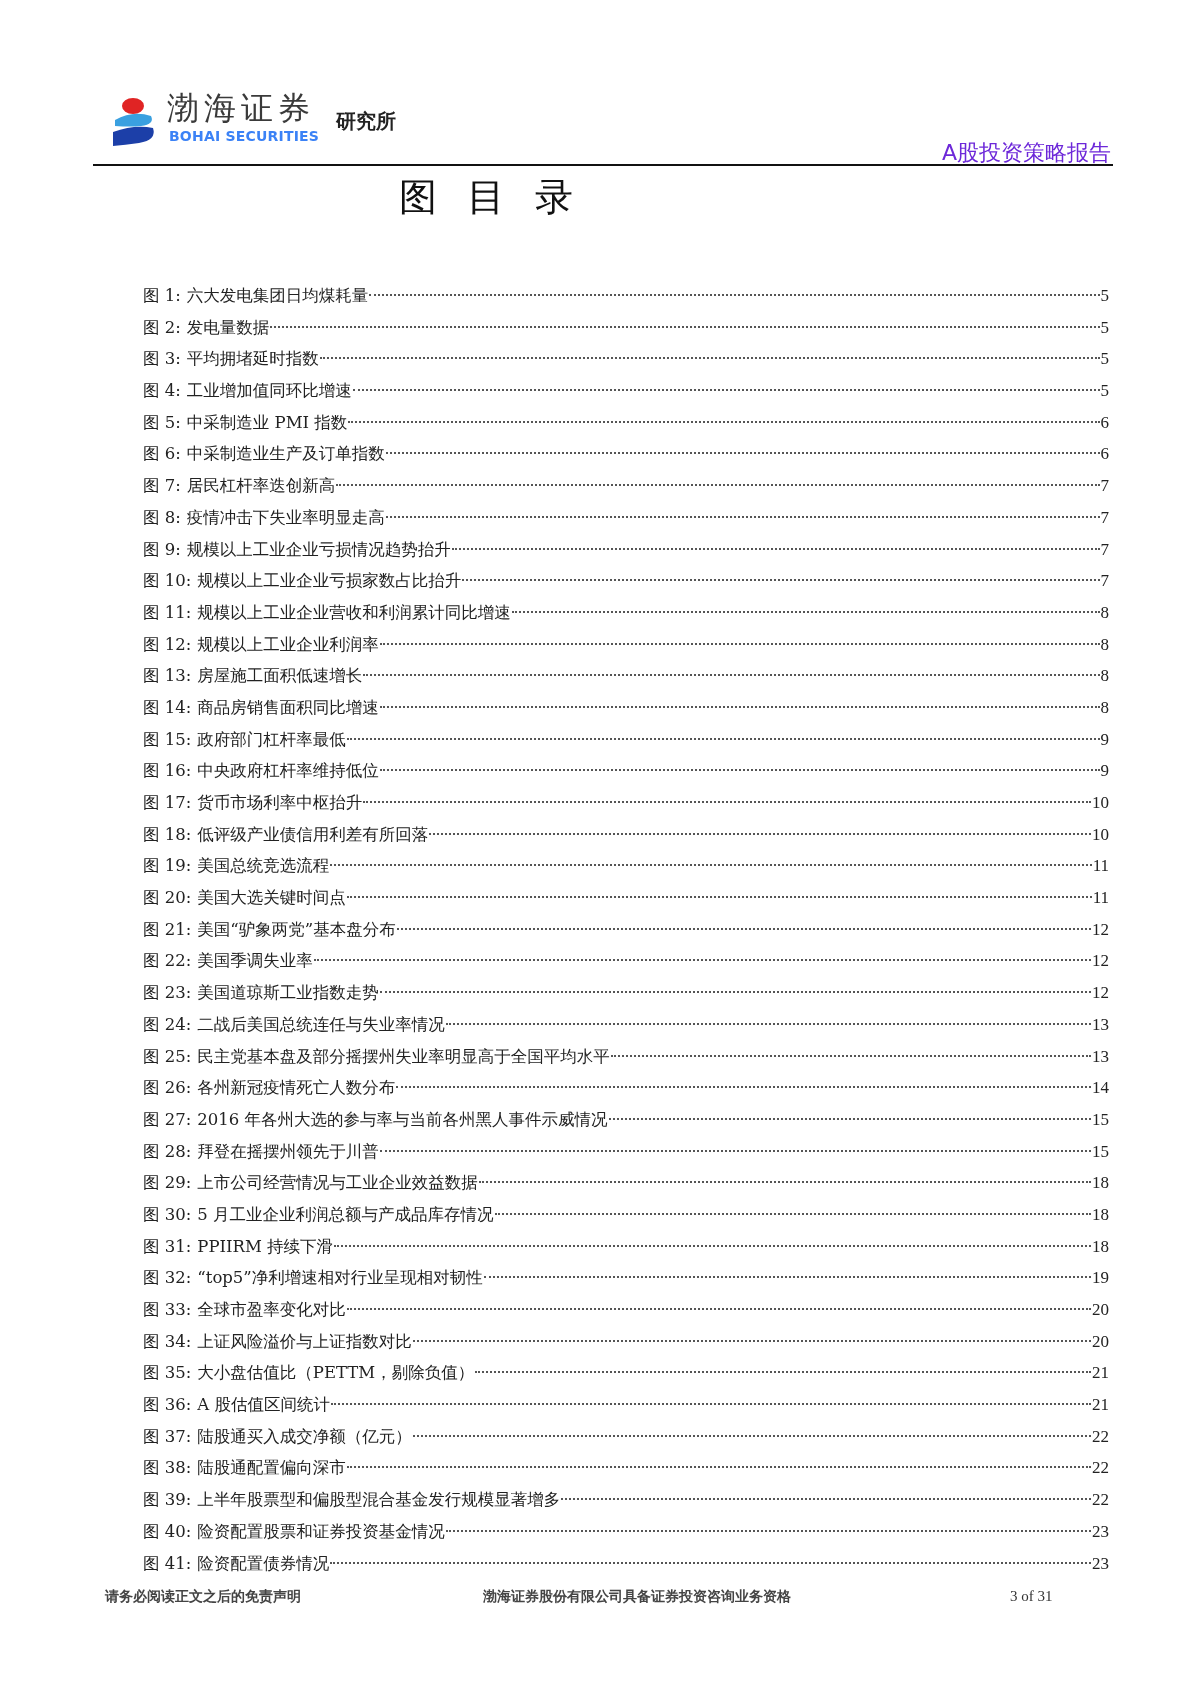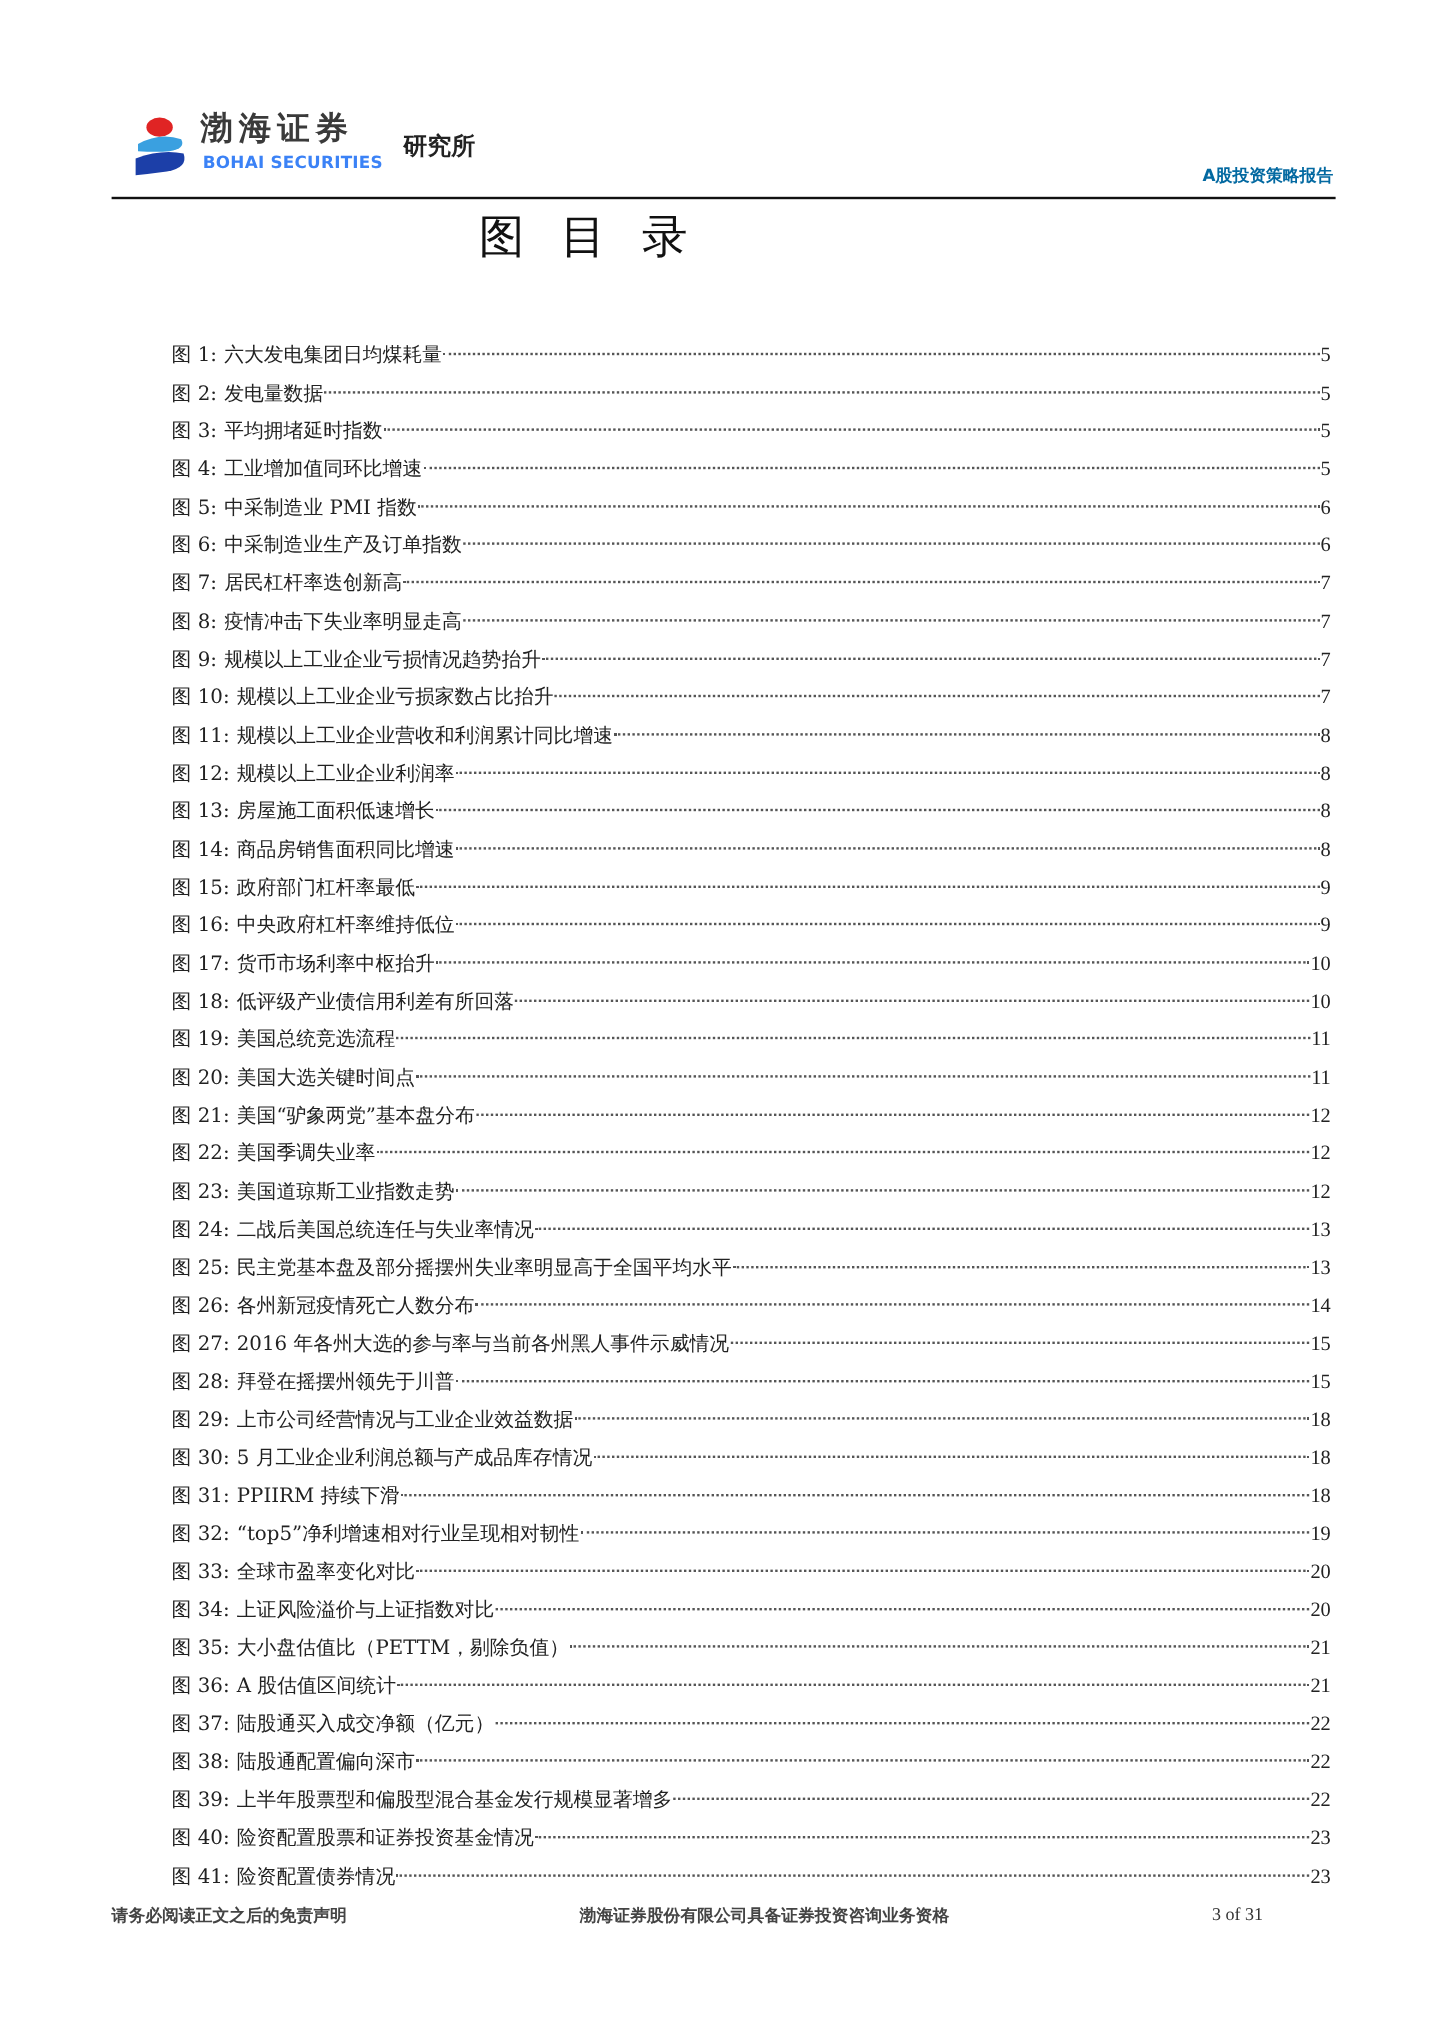--- a/index.html
+++ b/index.html
@@ -1,43 +1,43 @@
 <!DOCTYPE html>
 <html><head>
   <meta charset="utf-8">
   <style>
     html, body { margin: 0; padding: 0; background: #ffffff; }
     body { width: 1200px; height: 1698px; position: relative; overflow: hidden;
            font-family: "DejaVu Serif", "Liberation Serif", serif; color: #1a1a1a; }
 
     .header { position: absolute; left: 93px; top: 88px; width: 1020px; height: 78px; }
     .logo-mark { position: absolute; left: 18px; top: 8px; width: 46px; height: 52px; }
-    .logo-cn { position: absolute; left: 74px; top: 2px; font-size: 27px; letter-spacing: 5px;
-               color: #3a3a3a; font-family: "DejaVu Serif", serif; font-weight: bold; line-height: 36px; }
+    .logo-cn { position: absolute; left: 74px; top: 2px; font-size: 32px; letter-spacing: 5px;
+               color: #3a3a3a; font-family: "DejaVu Serif", serif; font-weight: normal; line-height: 36px; }
     .logo-en { position: absolute; left: 76px; top: 40px; font-size: 14px; font-weight: bold;
                color: #3b82f6; font-family: "DejaVu Sans", "Liberation Sans", sans-serif; letter-spacing: 0.2px; }
     .logo-dept { position: absolute; left: 243px; top: 20px; font-size: 20px; font-weight: bold; color: #222;
                  font-family: "DejaVu Sans", sans-serif; }
-    .report-type { position: absolute; right: 2px; top: 50px; font-size: 14px; font-weight: bold; color: #0369a1;
+    .report-type { position: absolute; right: 2px; top: 50px; font-size: 22px; font-weight: normal; color: #6d28d9;
                    font-family: "DejaVu Sans", sans-serif; }
     .header-rule { position: absolute; left: 93px; top: 164px; width: 1020px; height: 2px; background: #111; }
 
     .title { position: absolute; left: 0; top: 172px; width: 972px; text-align: center;
              font-size: 38px; letter-spacing: 30px; padding-left: 30px; box-sizing: border-box; color: #111; }
 
     .toc { position: absolute; left: 143px; top: 260px; width: 966px; margin-top: 20px; }
     .toc-row { display: flex; align-items: baseline; height: 31.7px; font-size: 16.5px; line-height: 31.7px; color: #222; }
     .toc-label { white-space: nowrap; }
     .toc-title { white-space: nowrap; padding-left: 6px; }
     .toc-dots { flex: 1; border-bottom: 2px dotted #555; margin: 0 1px; position: relative; top: -5px; height: 0; }
     .toc-page { white-space: nowrap; font-family: "Liberation Serif", serif; font-size: 17px; }
 
     .footer { position: absolute; left: 93px; top: 1588px; width: 1020px; height: 24px;
               font-family: "DejaVu Sans", sans-serif; font-weight: bold; font-size: 14px; color: #444; }
-    .footer-left { position: absolute; left: 0; top: 0; }
+    .footer-left { position: absolute; left: 12px; top: 0; }
     .footer-center { position: absolute; left: 390px; top: 0; }
     .footer-right { position: absolute; left: 917px; top: 0; font-weight: normal; font-family: "Liberation Serif", serif; font-size: 15px; color: #333; }
   </style>
 </head>
 <body>
 
 <div class="header">
   <svg class="logo-mark" viewBox="0 0 46 52">
     <ellipse cx="22" cy="10" rx="11" ry="8" fill="#e02424"></ellipse>
     <path d="M4 24 Q22 14 40 20 Q44 28 30 30 Q20 31 4 30 Z" fill="#3aa0e0"></path>

